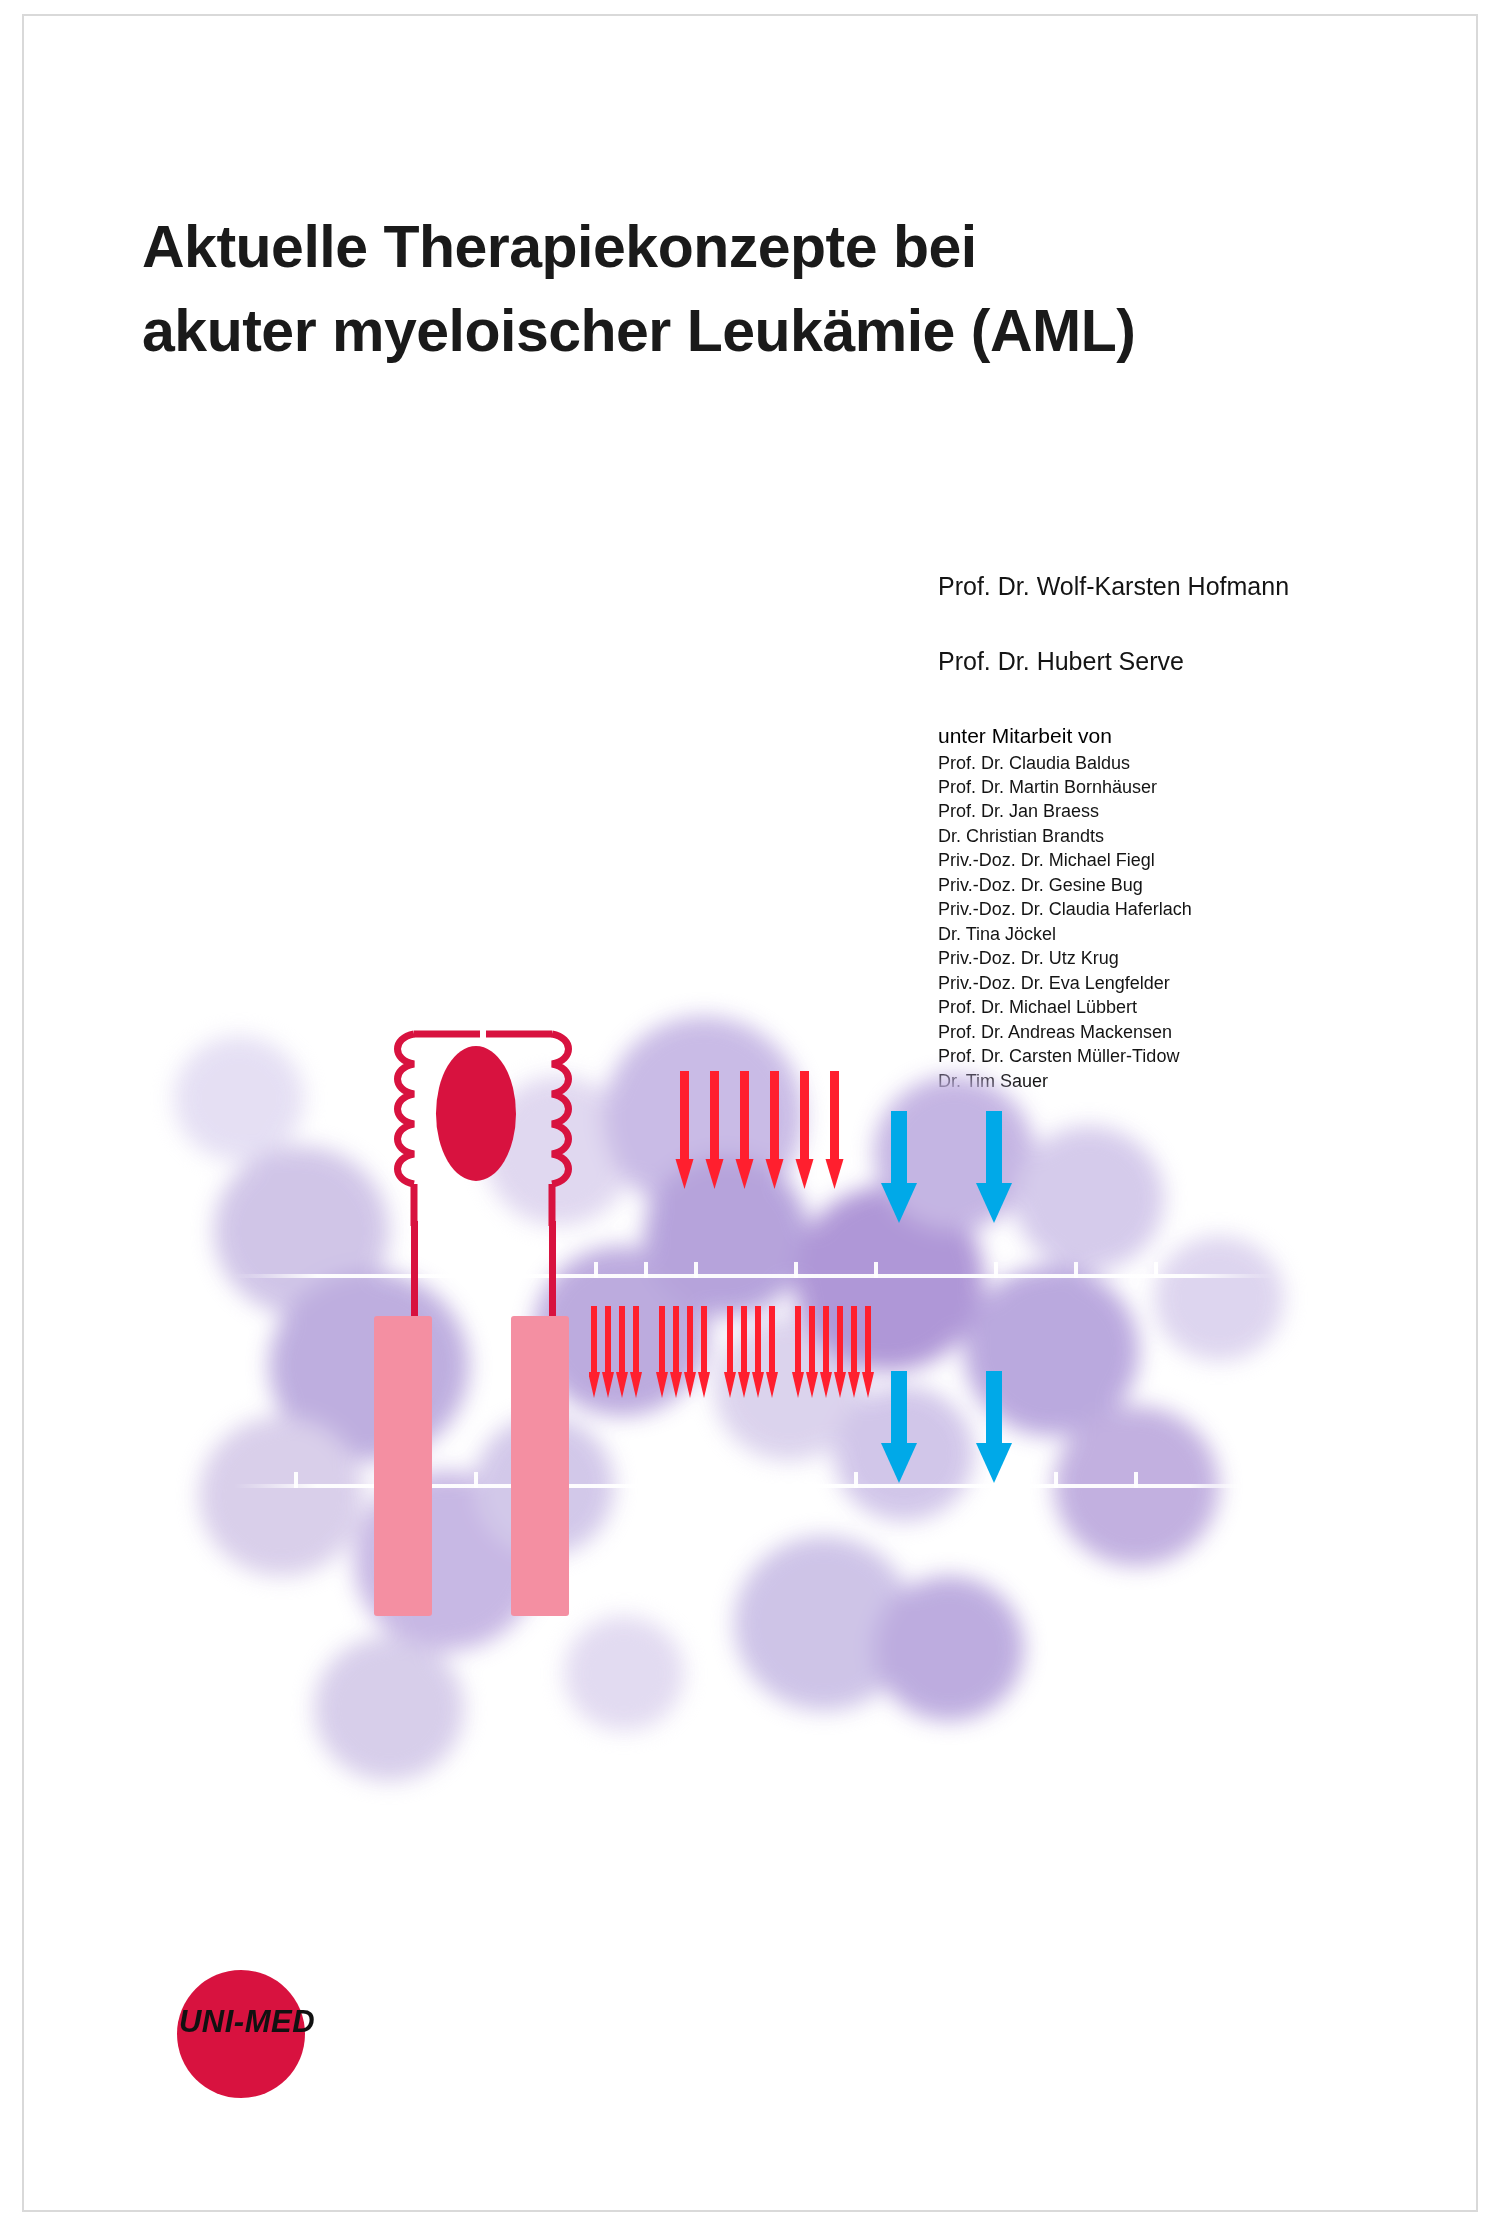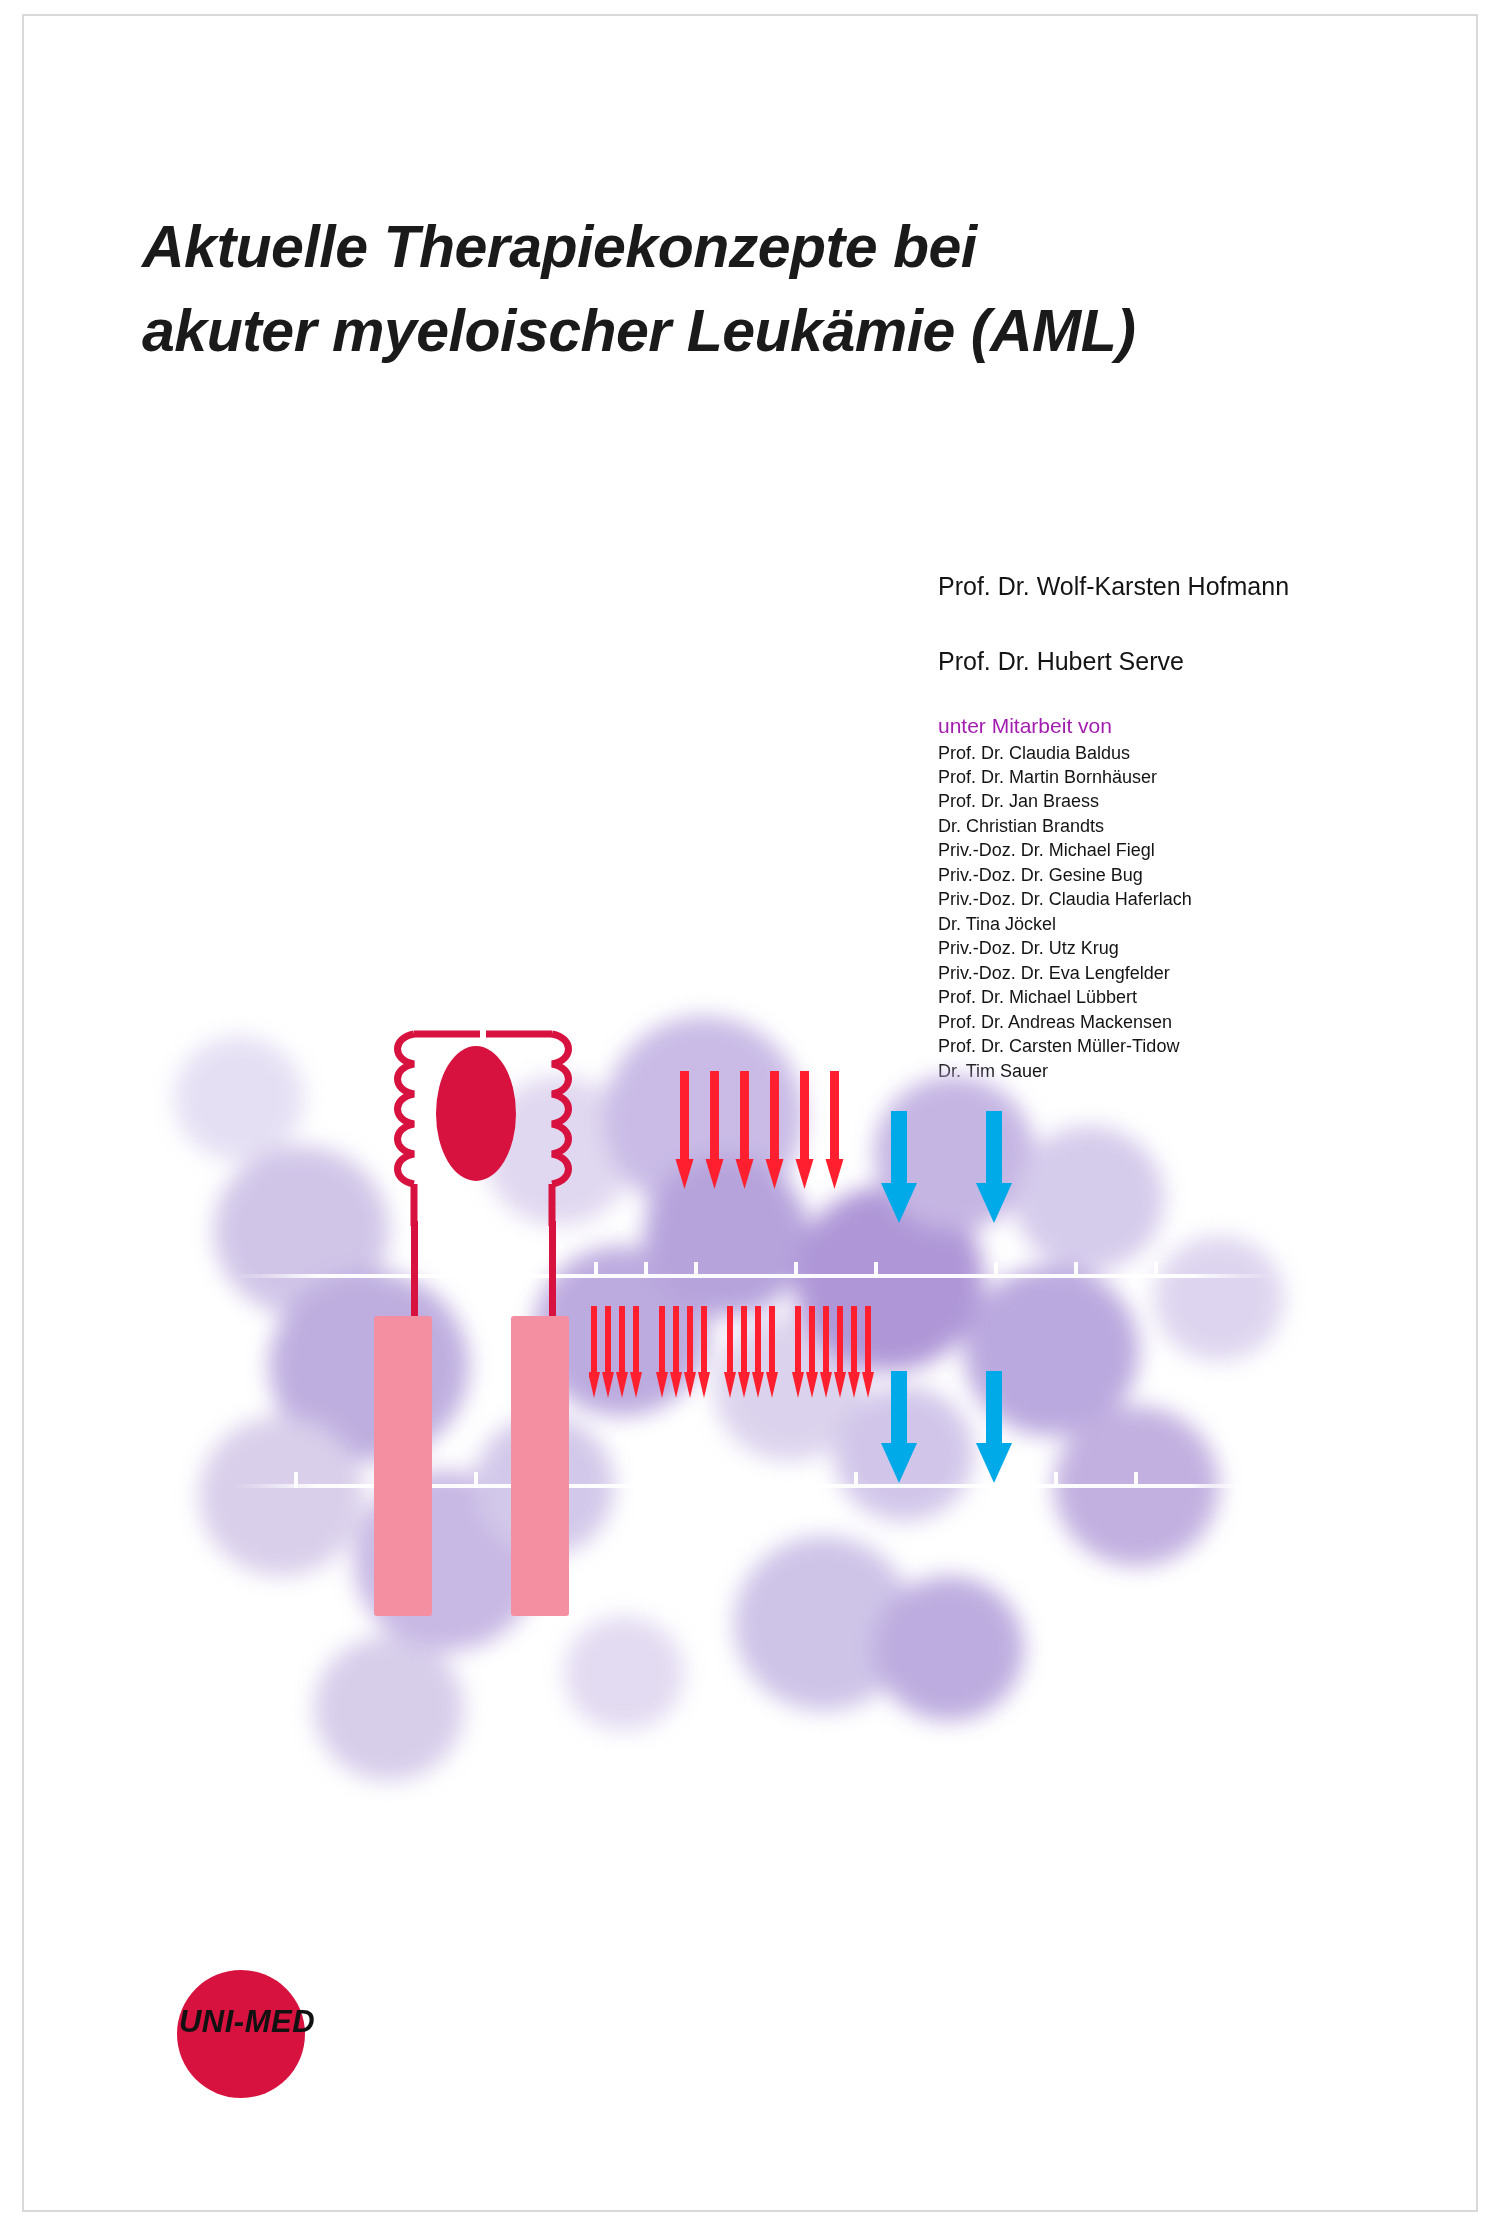--- a/index.html
+++ b/index.html
@@ -33,21 +33,20 @@
   
   #title-block {
     position: absolute;
     left: 118px;
     top: 190px;
     width: 1300px;
   }
   .title-line {
     font-size: 59px;
     font-weight: bold;
-    font-style: italic;
     letter-spacing: -0.5px;
     color: #1a1a1a;
     line-height: 1.42;
     white-space: nowrap;
   }
 
   
   #authors-block {
     position: absolute;
     right: 68px;
@@ -56,23 +55,23 @@
     text-align: left;
   }
   .editor {
     font-size: 25px;
     color: #141414;
     line-height: 1.36;
     white-space: nowrap;
     margin-top: 41px;
   }
   #contrib-intro {
-    margin-top: 34px;
+    margin-top: 44px;
     font-size: 21px;
-    color: #a21caf;
+    color: #000000;
     line-height: 1.36;
   }
   .contributor {
     font-size: 18px;
     color: #141414;
     line-height: 1.36;
     white-space: nowrap;
   }
 
   

